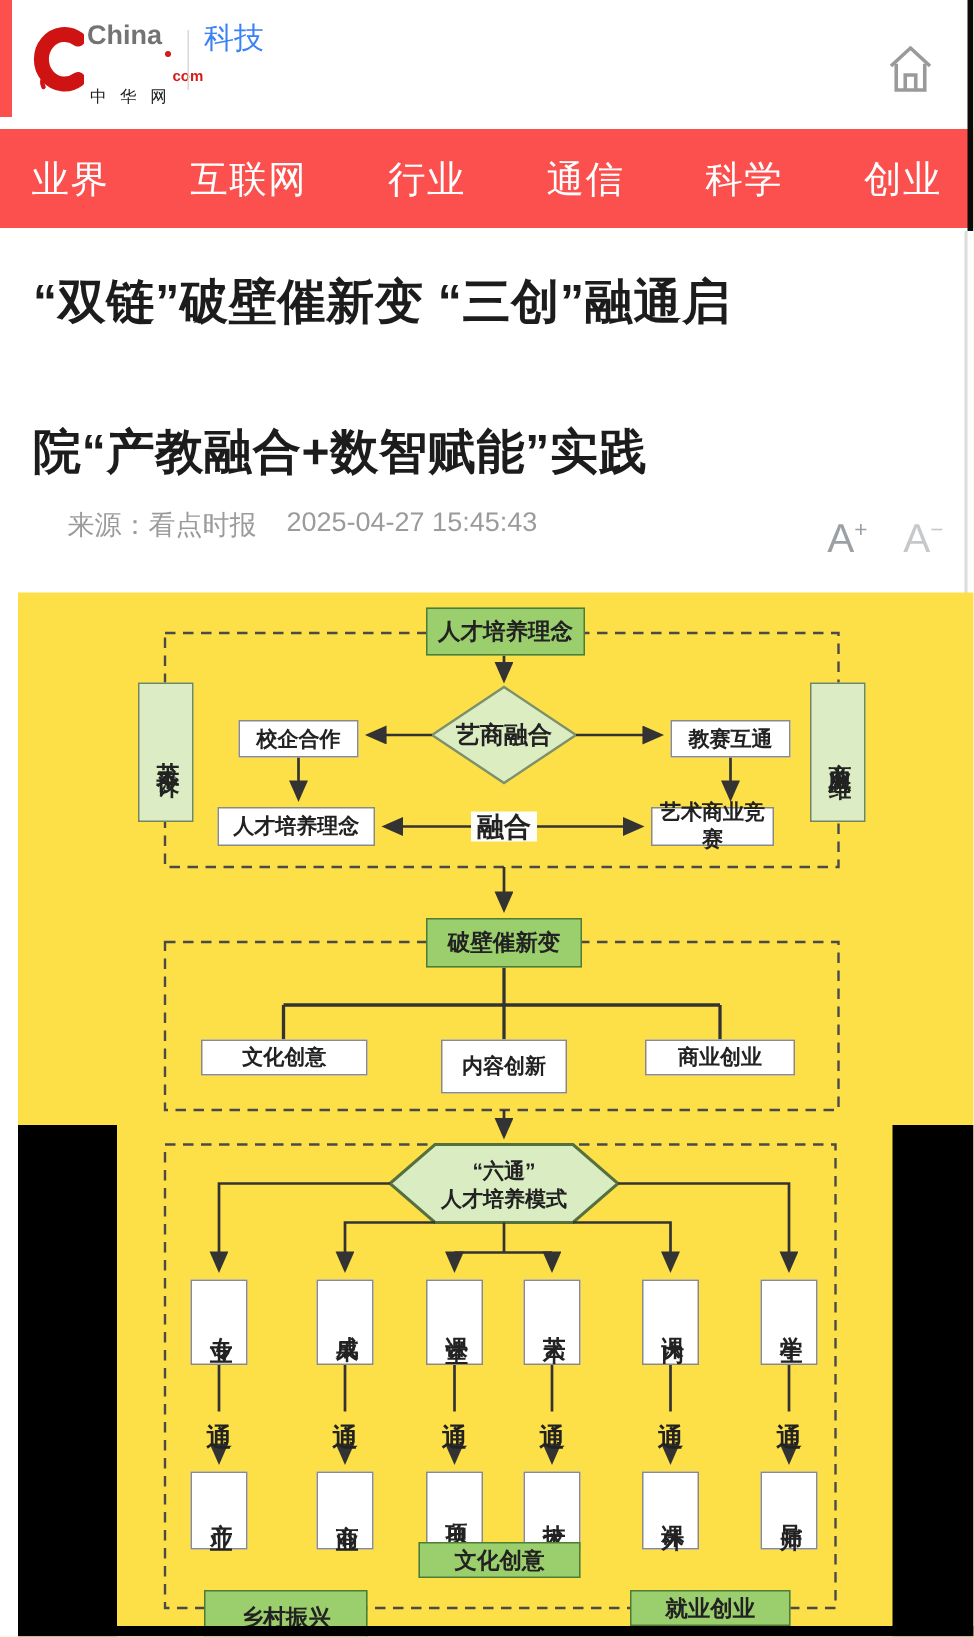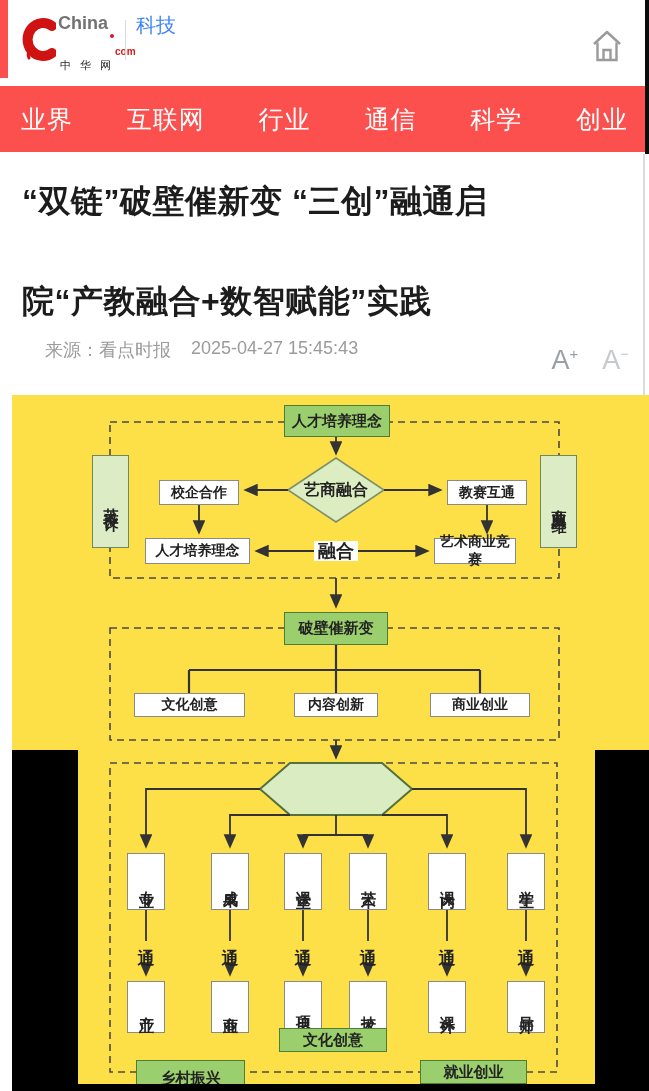--- a/index.html
+++ b/index.html
@@ -184,23 +184,27 @@
     <div class="fnode side" style="left:528px;top:60px;width:37px;height:93px;">商业思维</div>
     <div class="fnode diamond-label" style="left:276px;top:84px;width:96px;height:22px;">艺商融合</div>
     <div class="fnode wbox" style="left:147px;top:85px;width:80px;height:25px;">校企合作</div>
     <div class="fnode wbox" style="left:435px;top:85px;width:80px;height:25px;">教赛互通</div>
     <div class="fnode wbox" style="left:133px;top:143px;width:105px;height:26px;">人才培养理念</div>
     <div class="fnode wbox" style="left:422px;top:143px;width:82px;height:26px;">艺术商业竞赛</div>
     <div class="fnode merge-label" style="left:302px;top:146px;width:44px;height:20px;">融合</div>
 
     <div class="fnode gbox" style="left:272px;top:217px;width:104px;height:33px;">破壁催新变</div>
     <div class="fnode wbox" style="left:122px;top:298px;width:111px;height:24px;">文化创意</div>
-    <div class="fnode wbox" style="left:282px;top:298px;width:84px;height:24px;font-family:Liberation Serif, serif;">内容创新</div>
+    <div class="fnode wbox" style="left:282px;top:298px;width:84px;height:36px;font-family:Liberation Serif, serif;">内容创新</div>
     <div class="fnode wbox" style="left:418px;top:298px;width:100px;height:24px;">商业创业</div>
 
+    <div class="fnode hex-label" style="left:248px;top:373px;width:152px;height:44px;">
+      <span>“六通”</span>
+      <span>人才培养模式</span>
+    </div>
 
     <div class="fnode wbox vtext" style="left:115px;top:458px;width:38px;height:57px;">专业</div>
     <div class="fnode wbox vtext" style="left:199px;top:458px;width:38px;height:57px;">成果</div>
     <div class="fnode wbox vtext" style="left:272px;top:458px;width:38px;height:57px;">课堂</div>
     <div class="fnode wbox vtext" style="left:337px;top:458px;width:38px;height:57px;">艺术</div>
     <div class="fnode wbox vtext" style="left:416px;top:458px;width:38px;height:57px;">课内</div>
     <div class="fnode wbox vtext" style="left:495px;top:458px;width:38px;height:57px;">学生</div>
 
     <div class="tong" style="left:123px;top:550px;">通</div>
     <div class="tong" style="left:207px;top:550px;">通</div>

